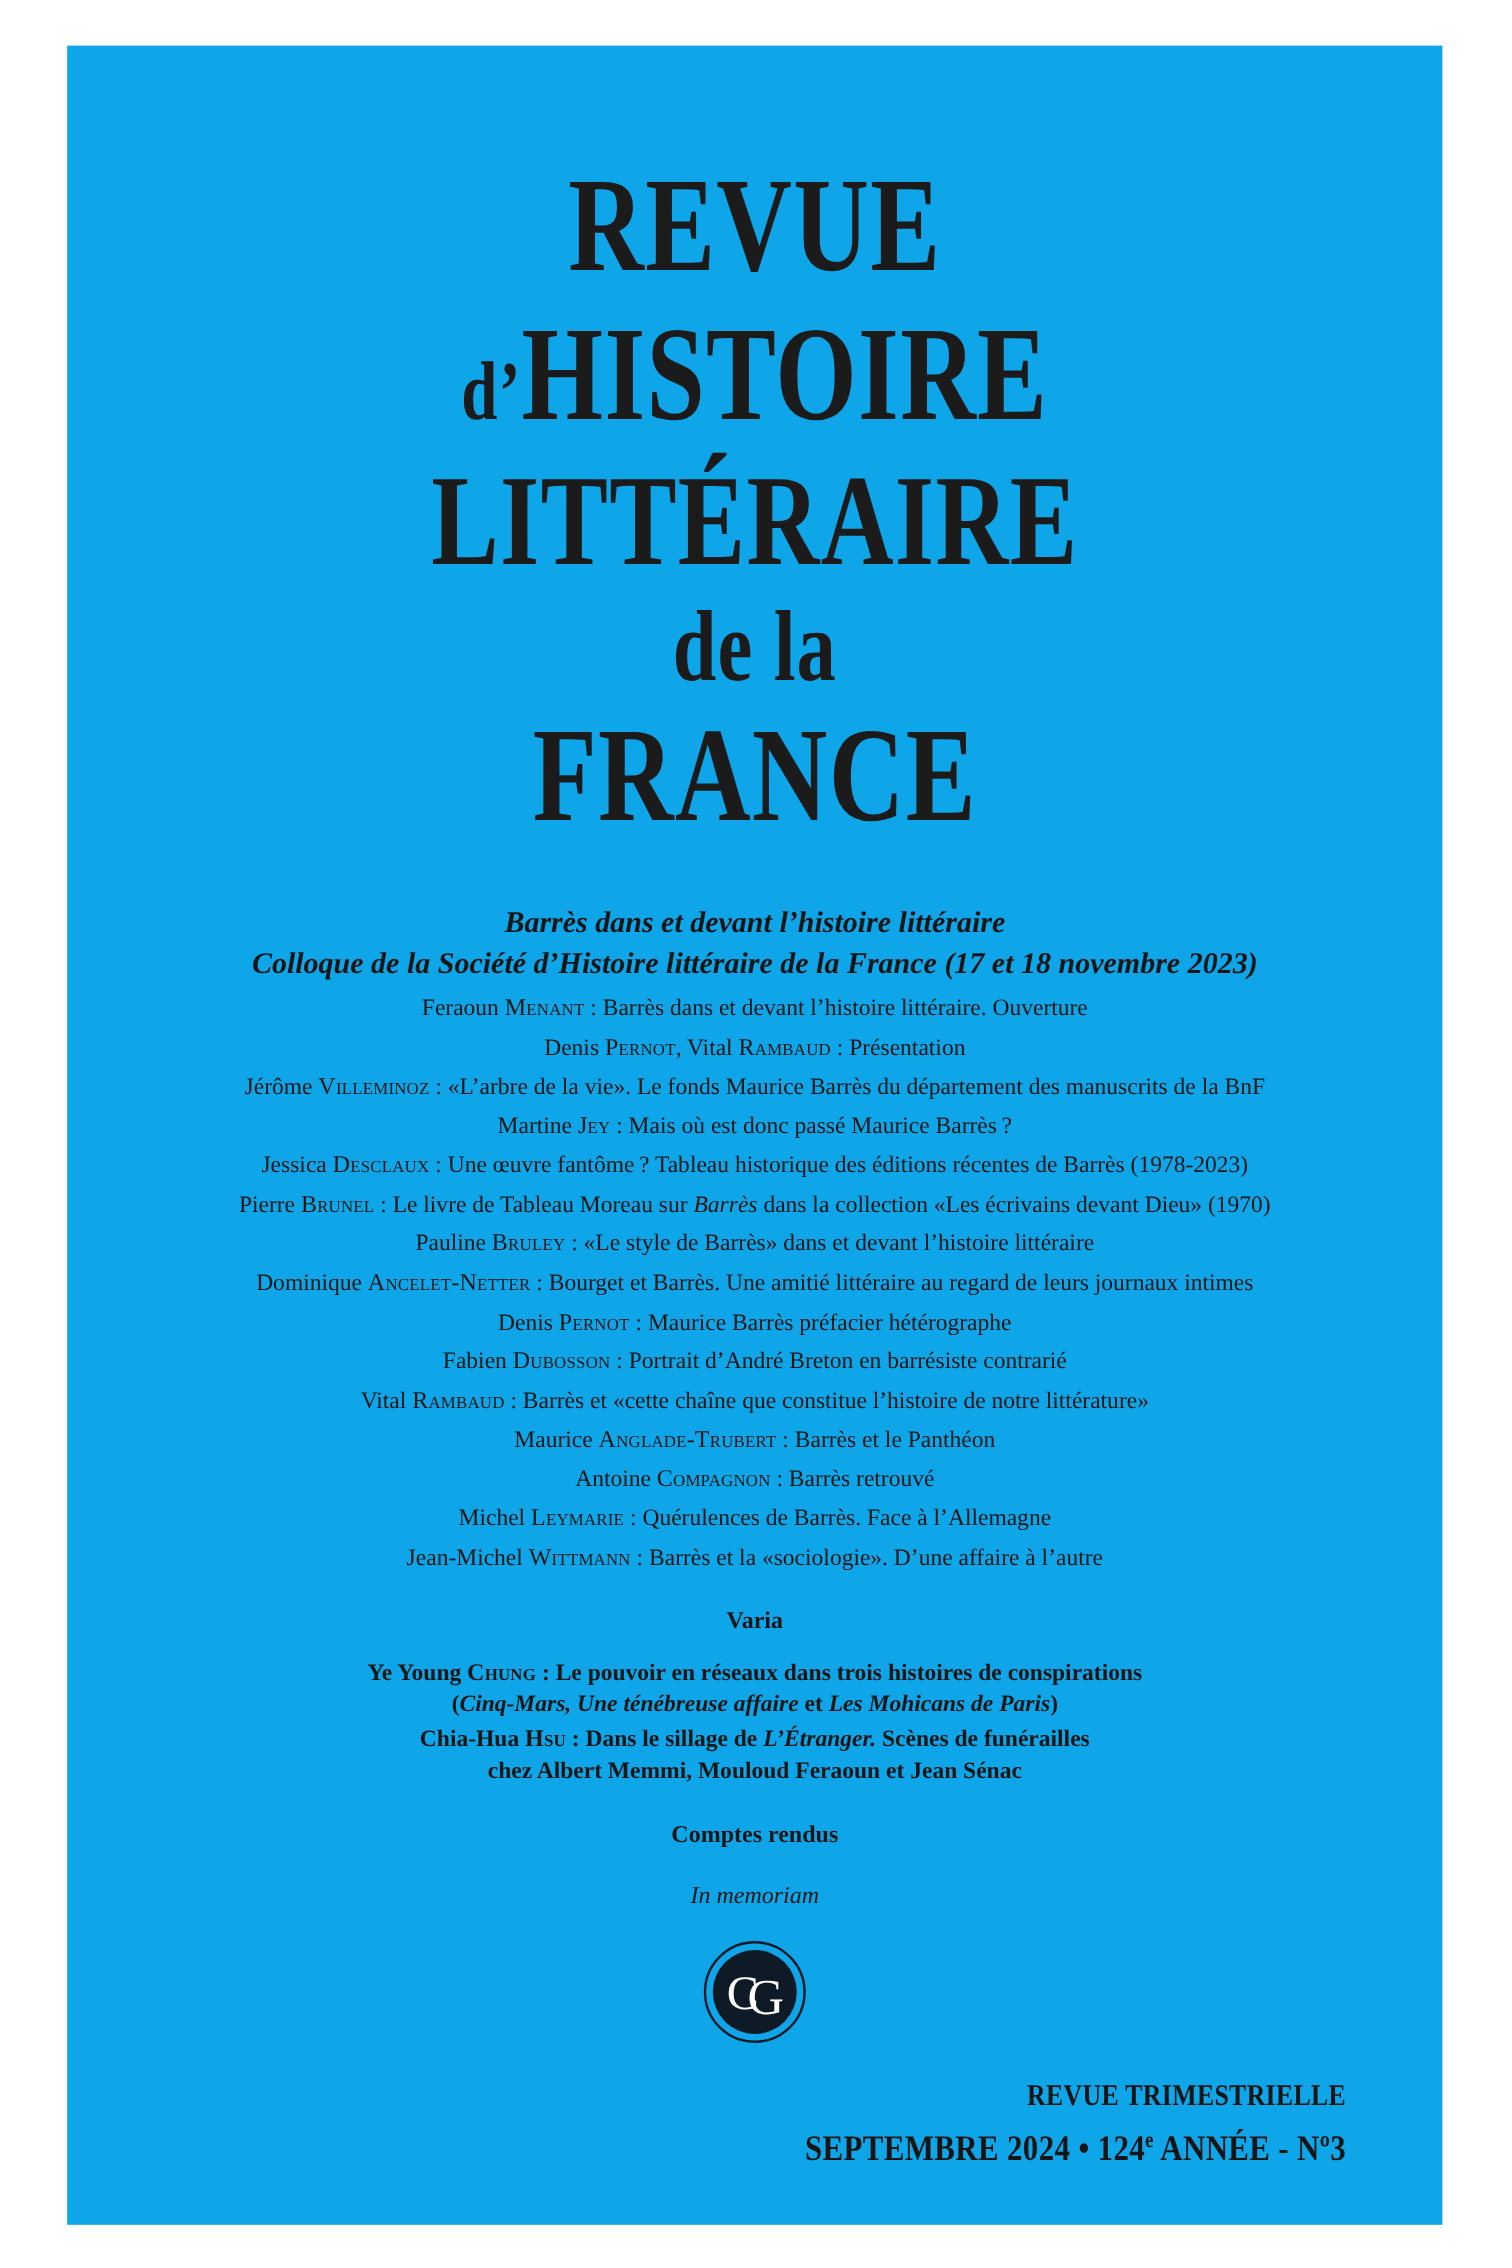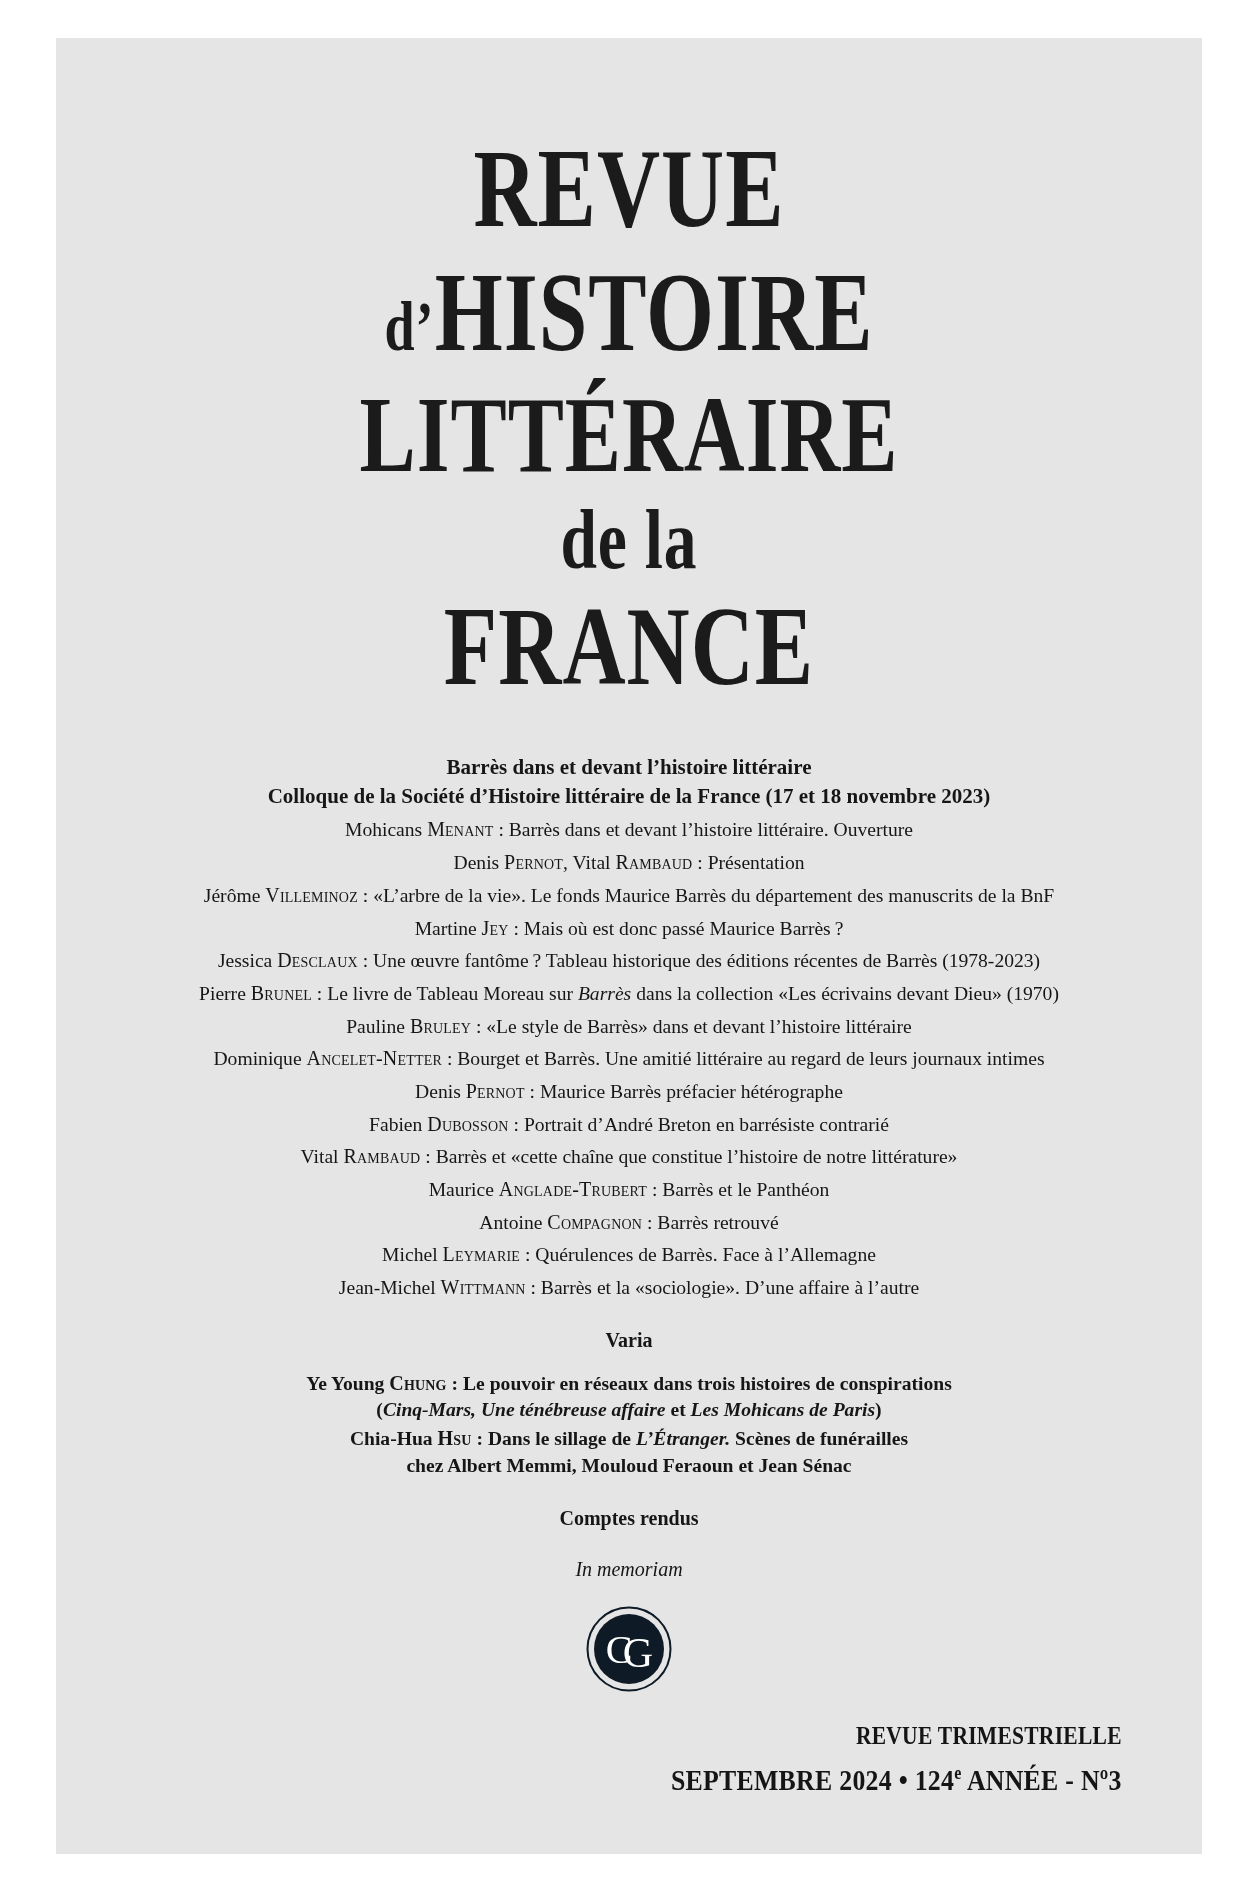--- a/index.html
+++ b/index.html
@@ -13,21 +13,21 @@
     font-family: "Liberation Serif", "DejaVu Serif", serif;
     overflow: hidden;
   }
 
   #cover {
     position: absolute;
     left: 56px;
     top: 38px;
     width: 1146px;
     height: 1816px;
-    background: #e5e5e5;
+    background: #0ea5e9;
     color: #1a1a1a;
     box-sizing: border-box;
   }
 
   
   .title-block {
     padding-top: 96px;
     text-align: center;
   }
   .title-line {
@@ -54,22 +54,23 @@
   
   .toc {
     margin: 52px 34px 0 34px;
     text-align: center;
     font-size: 19.6px;
     line-height: 1.54;
     color: #161616;
   }
   .toc .heading {
     font-weight: 700;
-    font-size: 21px;
+    font-size: 25px;
     line-height: 1.36;
+    font-style: italic;
   }
   .toc .heading + .heading { margin-bottom: 4px; }
   .toc .entry { margin: 1.5px 0; white-space: nowrap; }
   .toc .sc {
     font-variant: small-caps;
     font-size: 1.02em;
     letter-spacing: 0.01em;
   }
   .toc .it { font-style: italic; }
   .toc .section-title {
@@ -133,21 +134,21 @@
     <div class="title-line t-litt">LITTÉRAIRE</div>
     <div class="title-line t-dela">de la</div>
     <div class="title-line t-france">FRANCE</div>
   </div>
 
   <div class="toc">
 
     <div class="heading">Barrès dans et devant l’histoire littéraire</div>
     <div class="heading">Colloque de la Société d’Histoire littéraire de la France (17 et 18 novembre 2023)</div>
 
-    <div class="entry"><span>Mohicans </span><span class="sc">Menant</span><span> : Barrès dans et devant l’histoire littéraire. Ouverture</span></div>
+    <div class="entry"><span>Feraoun </span><span class="sc">Menant</span><span> : Barrès dans et devant l’histoire littéraire. Ouverture</span></div>
 
     <div class="entry"><span>Denis </span><span class="sc">Pernot</span><span>, Vital </span><span class="sc">Rambaud</span><span> : Présentation</span></div>
 
     <div class="entry"><span>Jérôme </span><span class="sc">Villeminoz</span><span> : «L’arbre de la vie». Le fonds Maurice Barrès du département des manuscrits de la BnF</span></div>
 
     <div class="entry"><span>Martine </span><span class="sc">Jey</span><span> : Mais où est donc passé Maurice Barrès ?</span></div>
 
     <div class="entry"><span>Jessica </span><span class="sc">Desclaux</span><span> : Une œuvre fantôme ? Tableau historique des éditions récentes de Barrès (1978-2023)</span></div>
 
     <div class="entry"><span>Pierre </span><span class="sc">Brunel</span><span> : Le livre de Tableau Moreau sur </span><span class="it">Barrès</span><span> dans la collection «Les écrivains devant Dieu» (1970)</span></div>

